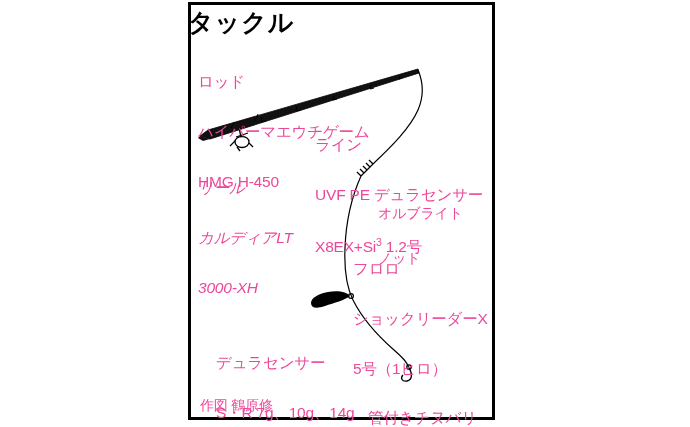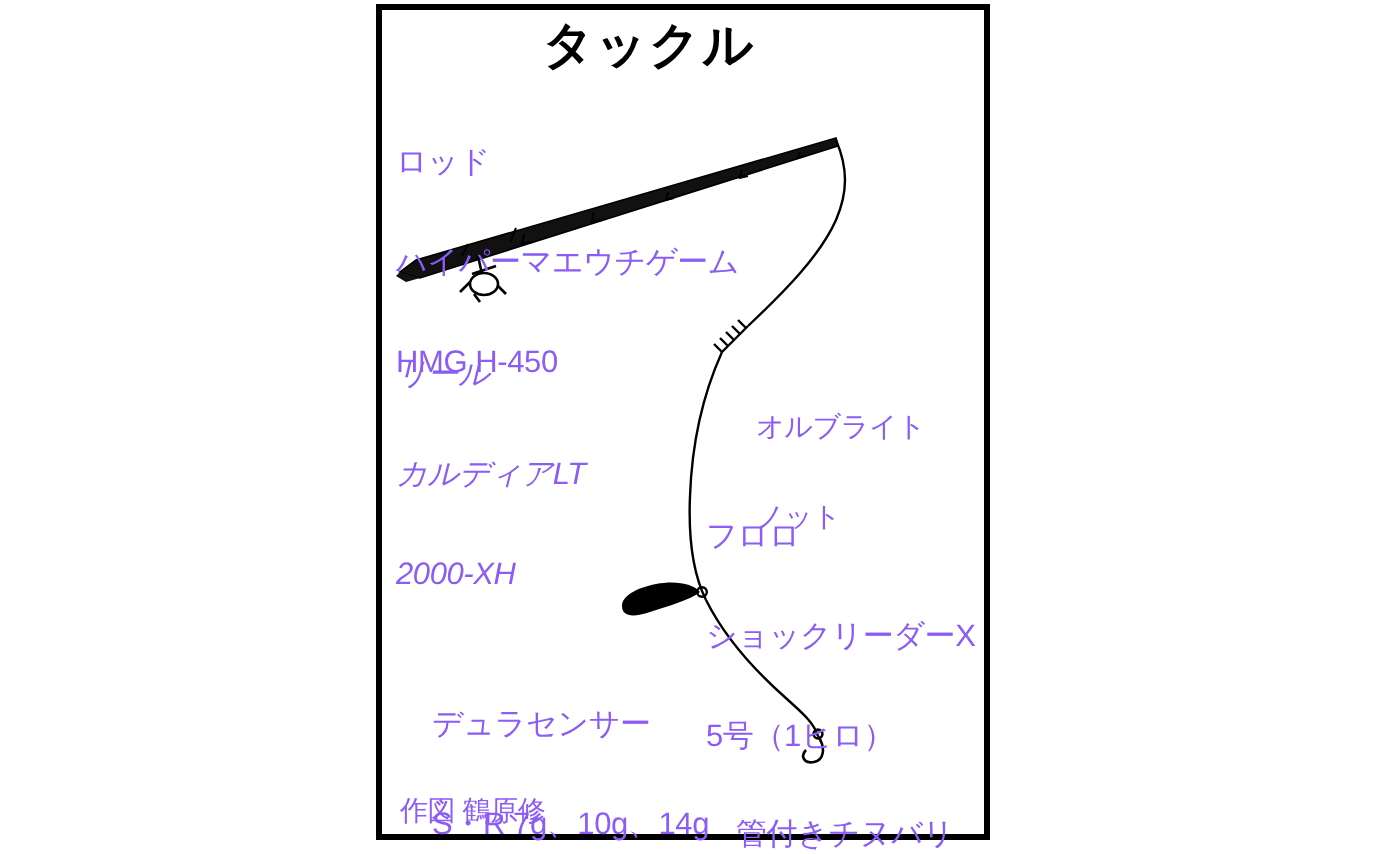--- a/index.html
+++ b/index.html
@@ -22,29 +22,29 @@
     border:3px solid #000000;
     background:#ffffff;
     box-sizing:border-box;
   }
   #art{
     position:absolute;left:0;top:0;width:690px;height:427px;
     pointer-events:none;
   }
   .lbl{
     position:absolute;
-    color:#8b5cf6;
+    color:#ec4899;
     line-height:1.07;
     white-space:pre;
     letter-spacing:-0.2px;
   }
   #title{
     position:absolute;
-    left:171px;top:6px;width:307px;
-    text-align:center;
+    left:188px;top:6px;width:307px;
+    text-align:left;
     font-size:25px;
     font-weight:bold;
     letter-spacing:1px;
     color:#000;
   }
   #lbl-rod{left:198px;top:41px;font-size:15.5px;}
   #lbl-line{left:315px;top:104px;font-size:15.5px;}
   #lbl-reel{left:198px;top:147px;font-size:15.5px;font-style:italic;}
   #lbl-knot{left:378px;top:176px;font-size:14px;}
   #lbl-leader{left:353px;top:228px;font-size:15.5px;}
@@ -113,25 +113,30 @@
   </svg>
 
   <div id="title">タックル</div>
 
   <div class="lbl" id="lbl-rod">
     <div>ロッド</div>
     <div>ハイパーマエウチゲーム</div>
     <div>HMG H-450</div>
   </div>
 
+  <div class="lbl" id="lbl-line">
+    <div>ライン</div>
+    <div>UVF PE デュラセンサー</div>
+    <div><span>X8EX+Si</span><span class="sup">3</span><span> 1.2号</span></div>
+  </div>
 
   <div class="lbl" id="lbl-reel">
     <div>リール</div>
     <div>カルディアLT</div>
-    <div>2000-XH</div>
+    <div>3000-XH</div>
   </div>
 
   <div class="lbl" id="lbl-knot">
     <div>オルブライト</div>
     <div>ノット</div>
   </div>
 
   <div class="lbl" id="lbl-leader">
     <div>フロロ</div>
     <div>ショックリーダーX</div>

